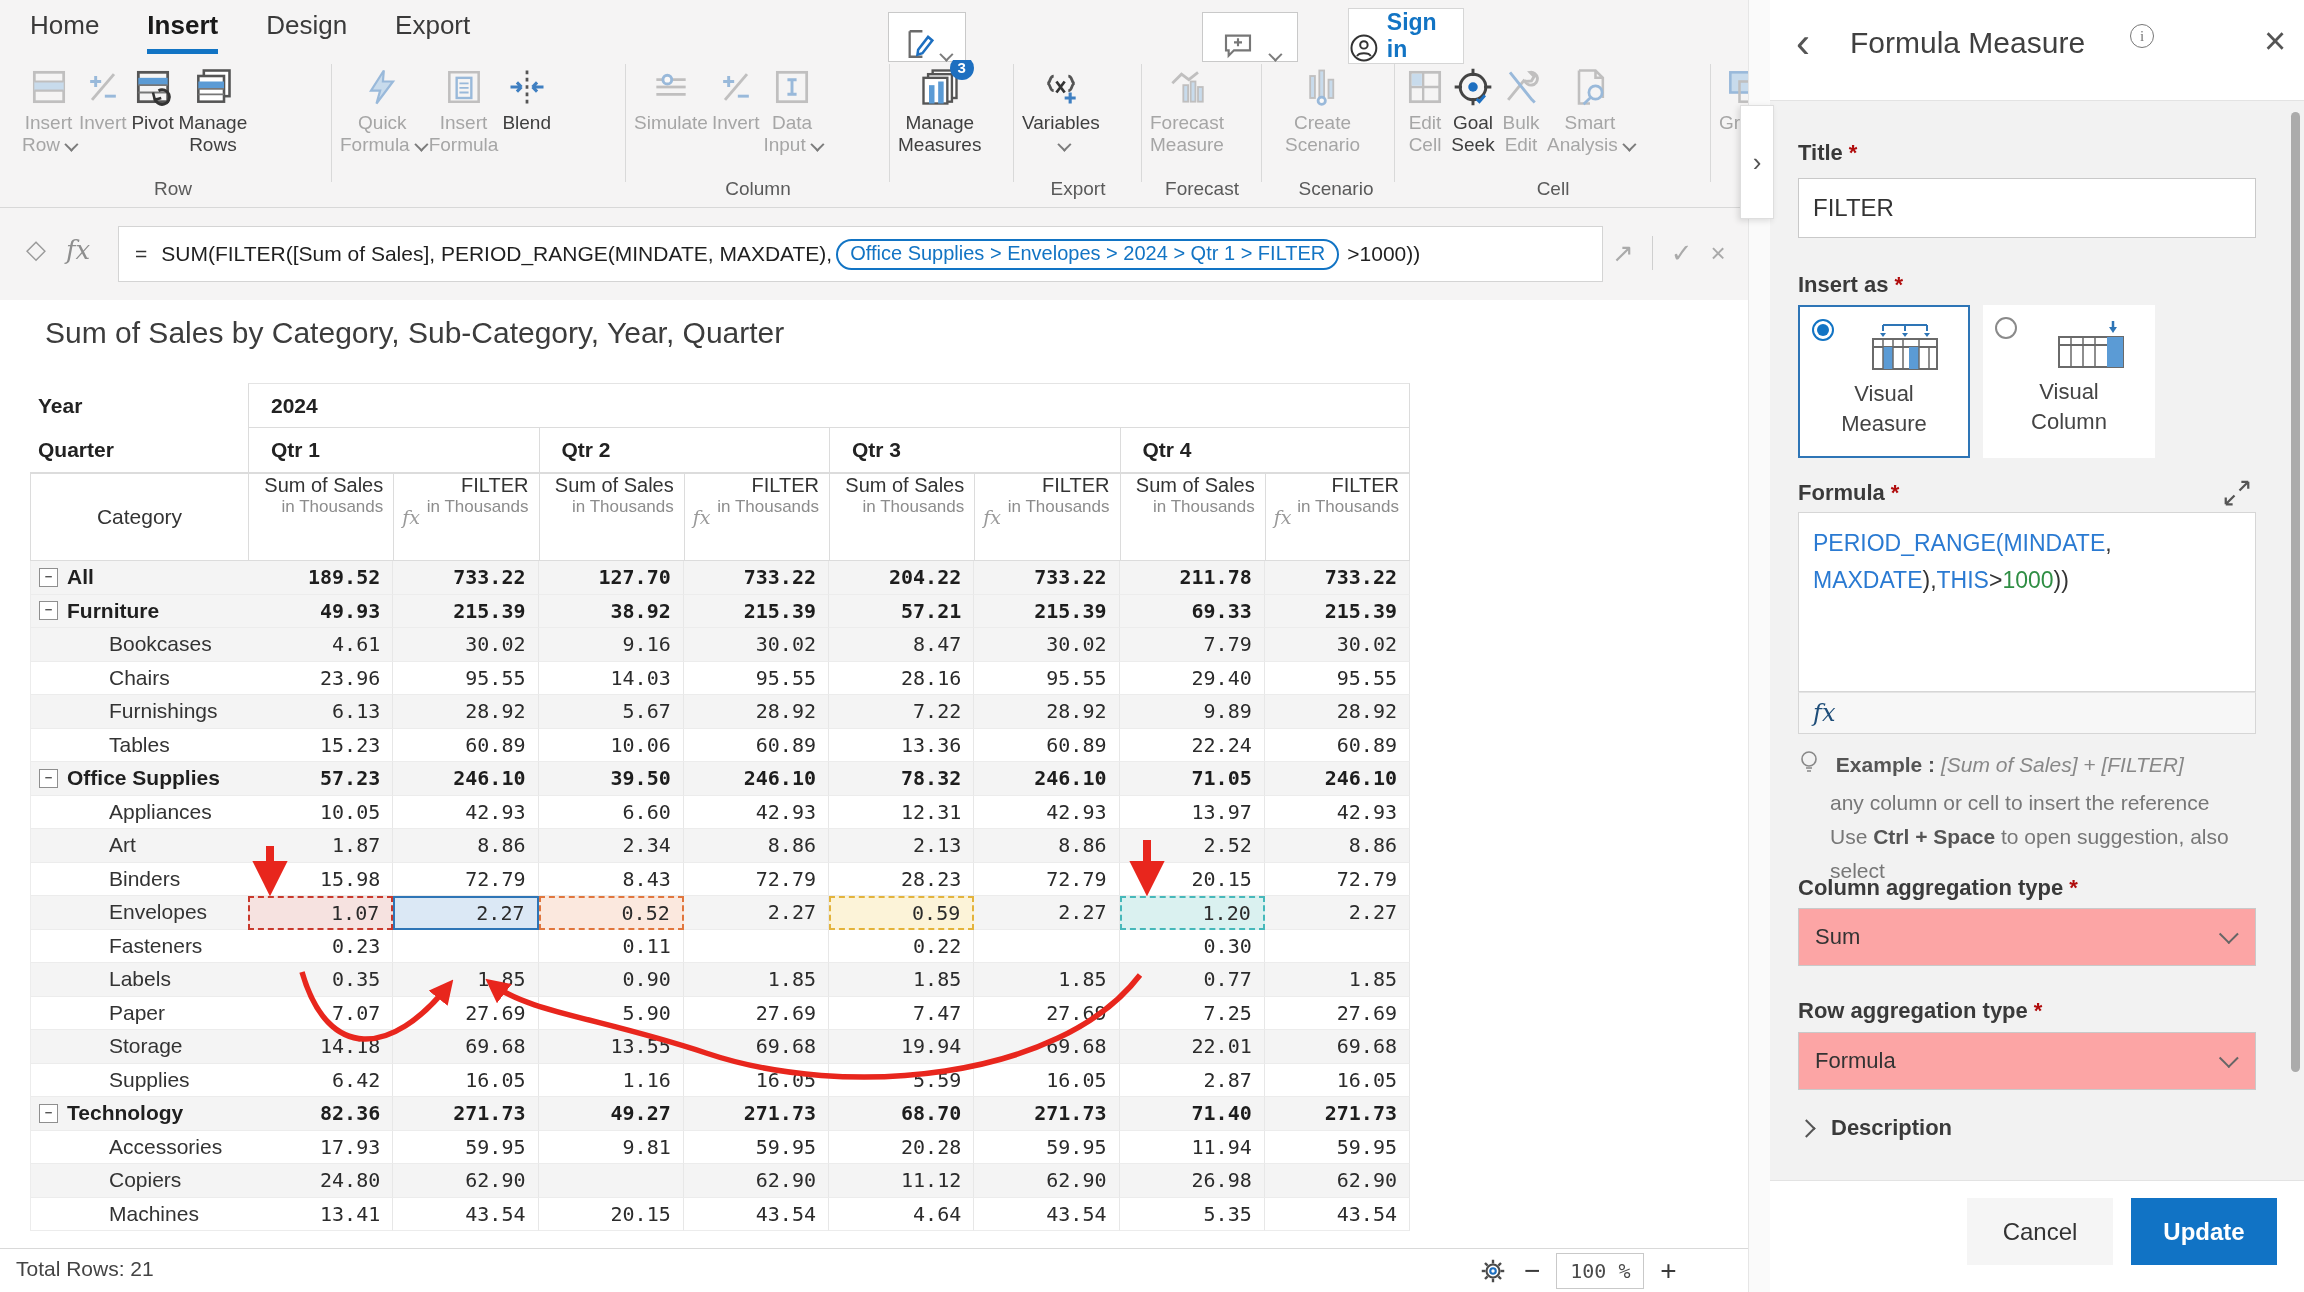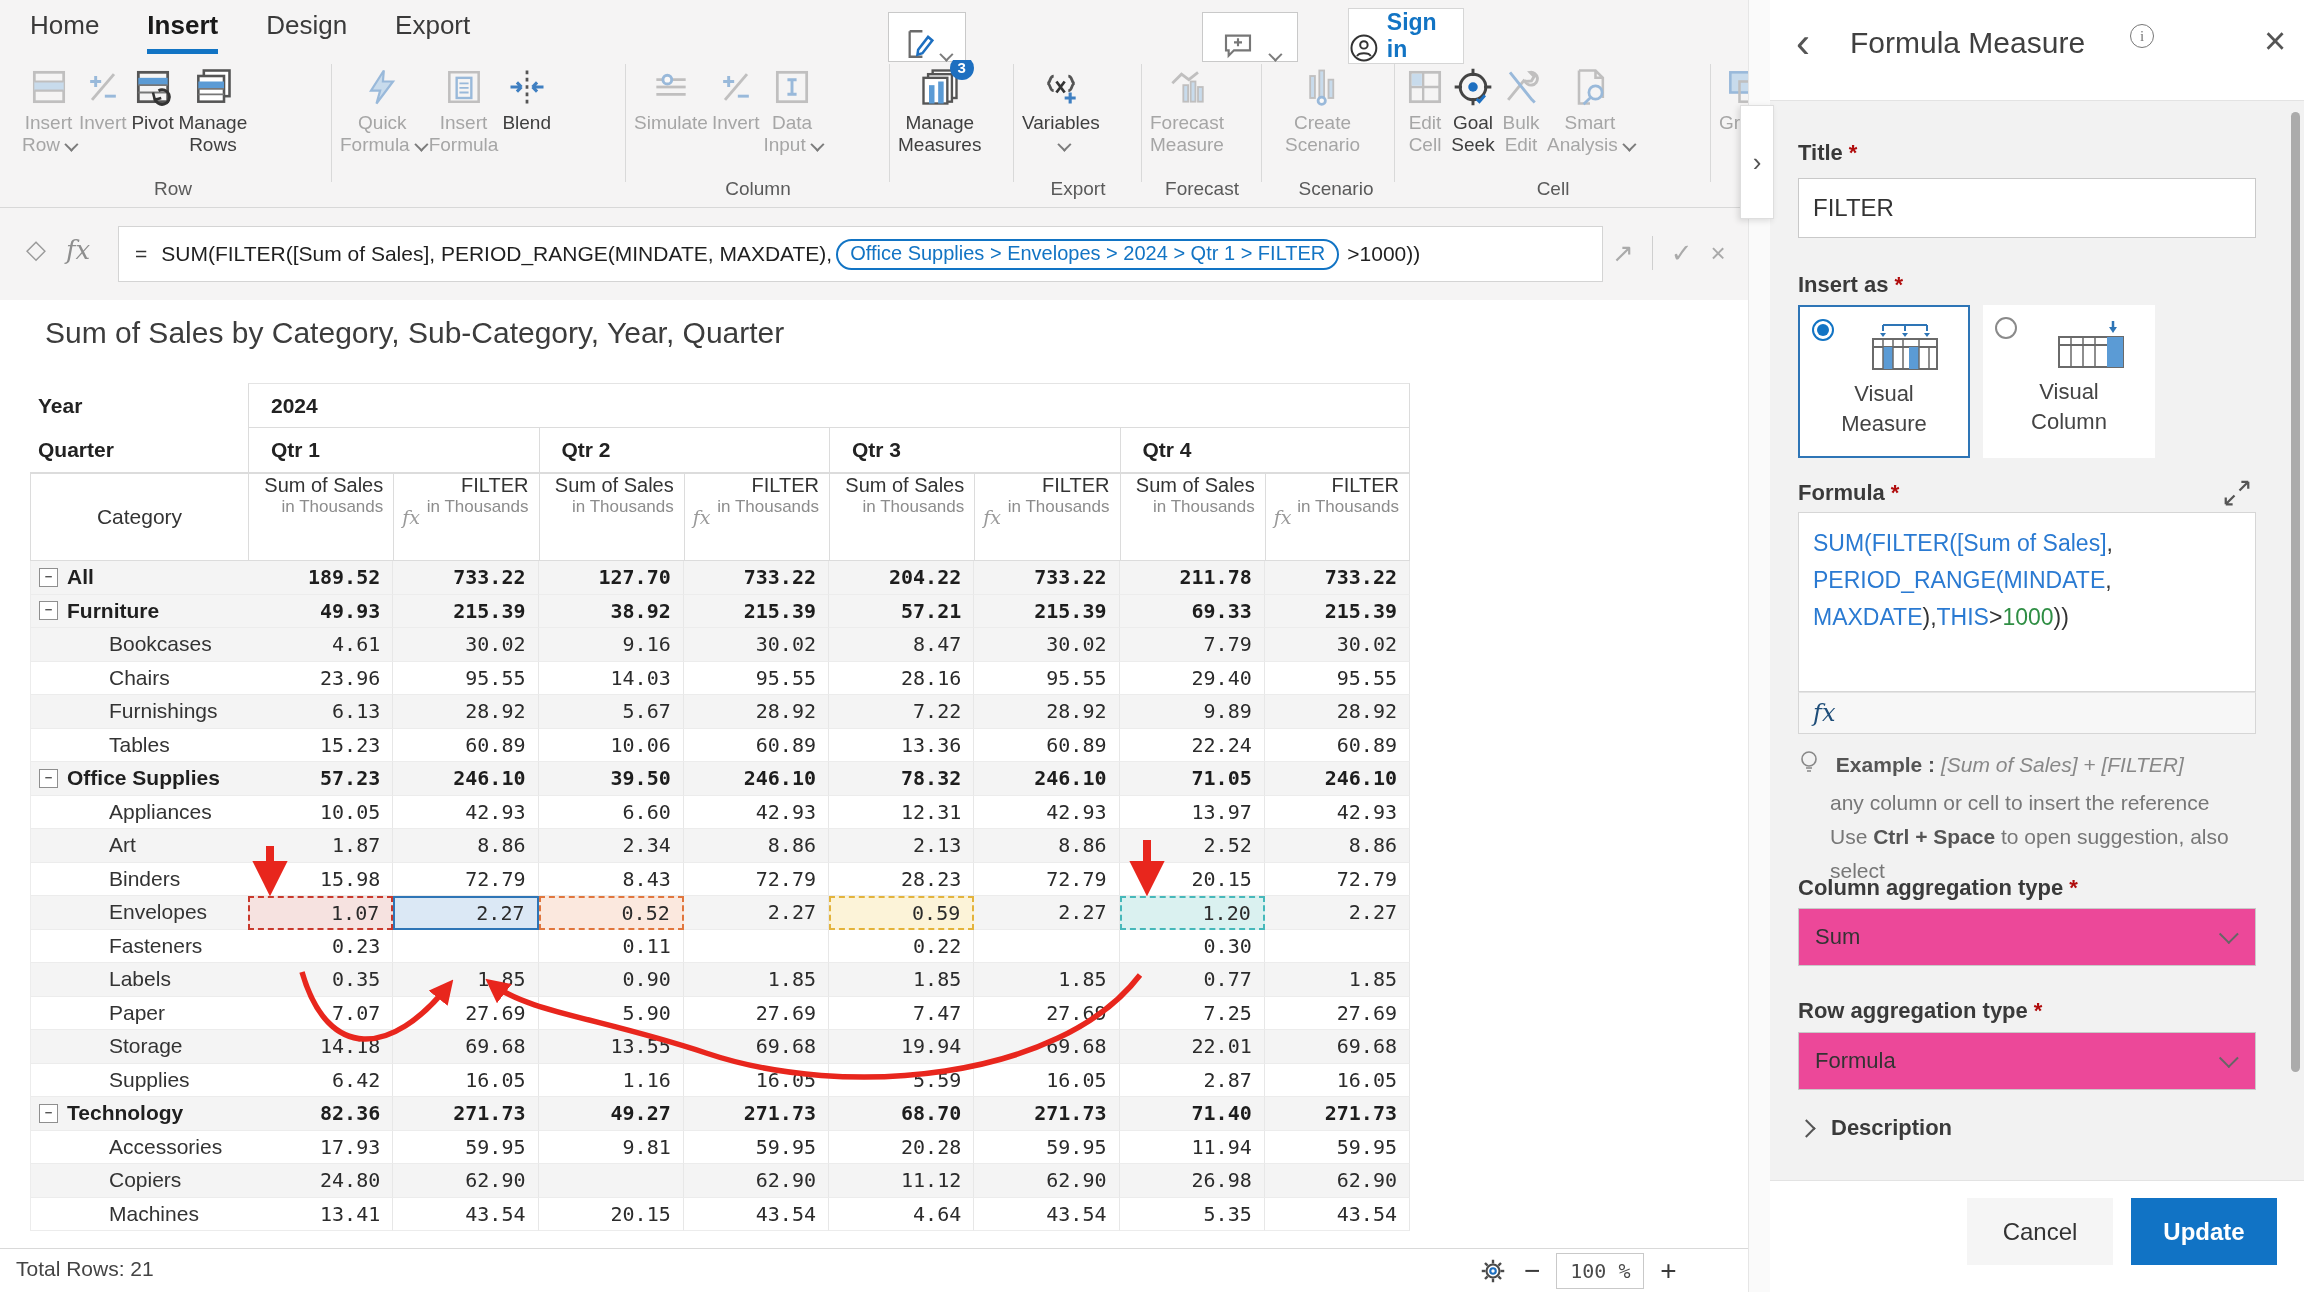--- a/index.html
+++ b/index.html
@@ -123,21 +123,21 @@
            box-sizing:border-box;padding:12px 14px;font-size:23px;line-height:37px;}
   .tok-blue{color:#2a7ad2;} .tok-dark{color:#333;} .tok-green{color:#2f8e44;}
   #fxstrip{position:absolute;left:28px;top:692px;width:458px;height:42px;background:#f7f7f7;border:1px solid #d6d6d6;
            border-top:1px solid #e4e4e4;box-sizing:border-box;display:flex;align-items:center;padding-left:14px;}
   #fxstrip .fxg{color:#1f4e79;font-size:24px;}
   #hint{position:absolute;left:28px;top:748px;width:470px;font-size:21px;color:#777;line-height:34px;}
   #hint .ex-lab{color:#555;font-weight:bold;}
   #hint .ex-val{font-style:italic;color:#888;}
   #hint b{color:#555;}
   .bulb{display:inline-block;margin-right:10px;vertical-align:-4px;}
-  .selbox{position:absolute;left:28px;width:458px;height:58px;background:#ec4899;border:1px solid #c9c9c9;
+  .selbox{position:absolute;left:28px;width:458px;height:58px;background:#fca5a5;border:1px solid #c9c9c9;
           box-sizing:border-box;display:flex;align-items:center;justify-content:space-between;
           padding:0 22px 0 16px;font-size:22px;color:#333;cursor:pointer;}
   .chev{width:12px;height:12px;border-right:2px solid #666;border-bottom:2px solid #666;
         transform:rotate(45deg) translateY(-4px);}
   .chev-r{width:11px;height:11px;border-right:2px solid #555;border-bottom:2px solid #555;
           transform:rotate(-45deg);display:inline-block;margin-right:18px;}
   #descRow{position:absolute;left:30px;top:1115px;display:flex;align-items:center;cursor:pointer;}
   #descRow .plabel{font-weight:bold;}
   #pfoot{position:absolute;left:0;top:1180px;width:534px;height:112px;background:#fff;border-top:1px solid #e3e3e3;}
   #cancelBtn{position:absolute;left:197px;top:17px;width:146px;height:67px;background:#f5f5f5;border:none;
@@ -847,21 +847,20 @@
     </div>
 
     <div class="plabel" style="position:absolute;left:28px;top:480px;">
       <span>Formula</span><span class="star">*</span>
     </div>
     <svg style="position:absolute;left:452px;top:478px;" width="30" height="30" viewBox="0 0 24 24">
       <path d="M14 10 L21 3 M21 3 H15.5 M21 3 V8.5 M10 14 L3 21 M3 21 H8.5 M3 21 V15.5" fill="none" stroke="#555" stroke-width="1.8"></path>
     </svg>
 
     <div id="codebox">
-        <div><span class="tok-blue">SUM(FILTER([Sum of Sales]</span><span class="tok-dark">,</span></div>
         <div><span class="tok-blue">PERIOD_RANGE(MINDATE</span><span class="tok-dark">,</span></div>
         <div><span class="tok-blue">MAXDATE</span><span class="tok-dark">),</span><span class="tok-blue">THIS</span><span class="tok-dark">&gt;</span><span class="tok-green">1000</span><span class="tok-dark">))</span></div>
       </div>
     <div id="fxstrip">
       <span class="fxg">fx</span>
     </div>
 
     <div id="hint">
       <div>
         <span class="bulb">

